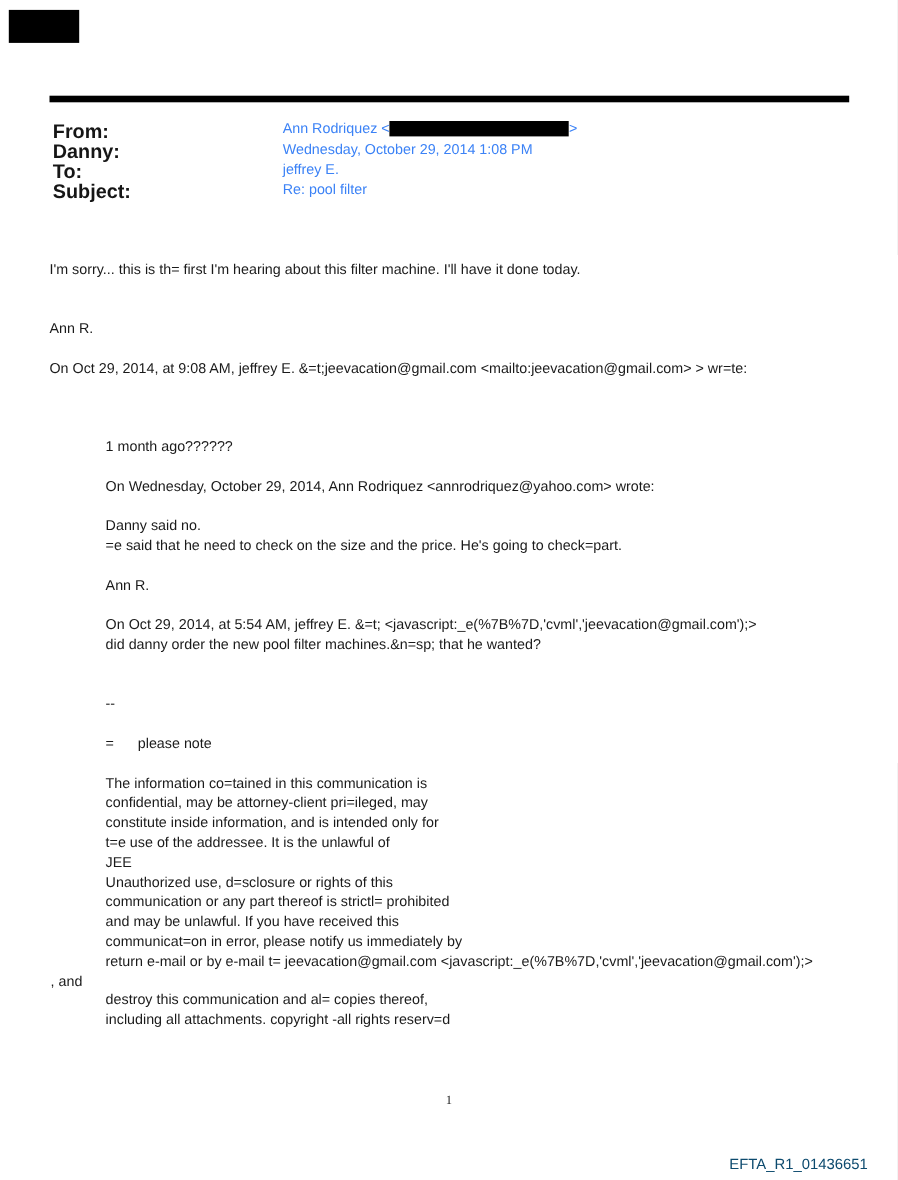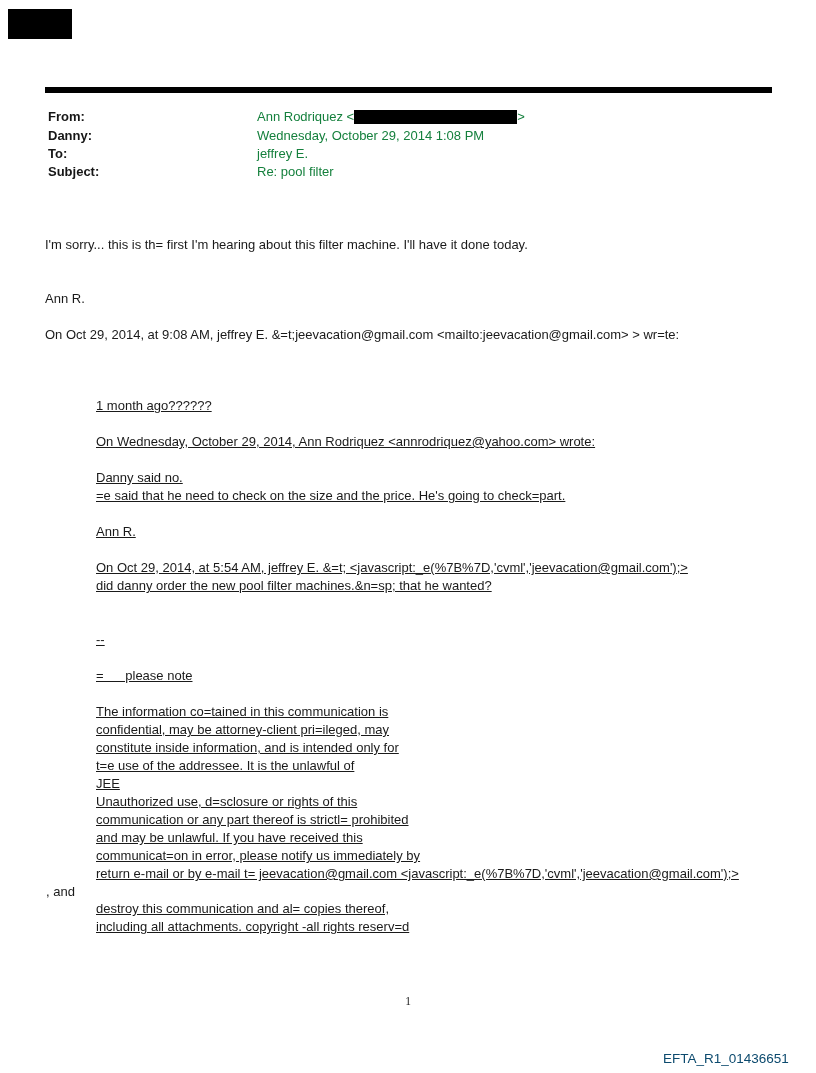--- a/index.html
+++ b/index.html
@@ -21,48 +21,48 @@
   .corner-redact { left: 8px; top: 9px; width: 64px; height: 30px; }
   .header-rule {
     position: absolute;
     left: 45px; top: 87px;
     width: 727px; height: 6px;
     background: #000000;
   }
   .hlabel {
     position: absolute;
     left: 48px;
-    font-size: 13px;
+    font-size: 18px;
     font-weight: bold;
     white-space: pre;
     color: #161616;
     text-align: center;
   }
   .hvalue {
     position: absolute;
     left: 257px;
     font-size: 13px;
     white-space: pre;
-    color: #15803d;
+    color: #3b82f6;
   }
   .redact-inline {
     display: inline-block;
     width: 163px;
     height: 14px;
     background: #000000;
     vertical-align: -3px;
   }
   .bl {
     position: absolute;
     font-size: 13px;
     white-space: pre;
     color: #1a1a1a;
   }
   .ml  { left: 45px; text-align: right; }
-  .qi  { left: 96px; text-decoration: underline; }
+  .qi  { left: 96px; }
   .od  { left: 46px; }
   .page-number {
     position: absolute;
     left: 0; right: 0;
     top: 995px;
     text-align: center;
     font-family: "Liberation Serif", serif;
     font-size: 11.5px;
     color: #222222;
   }

